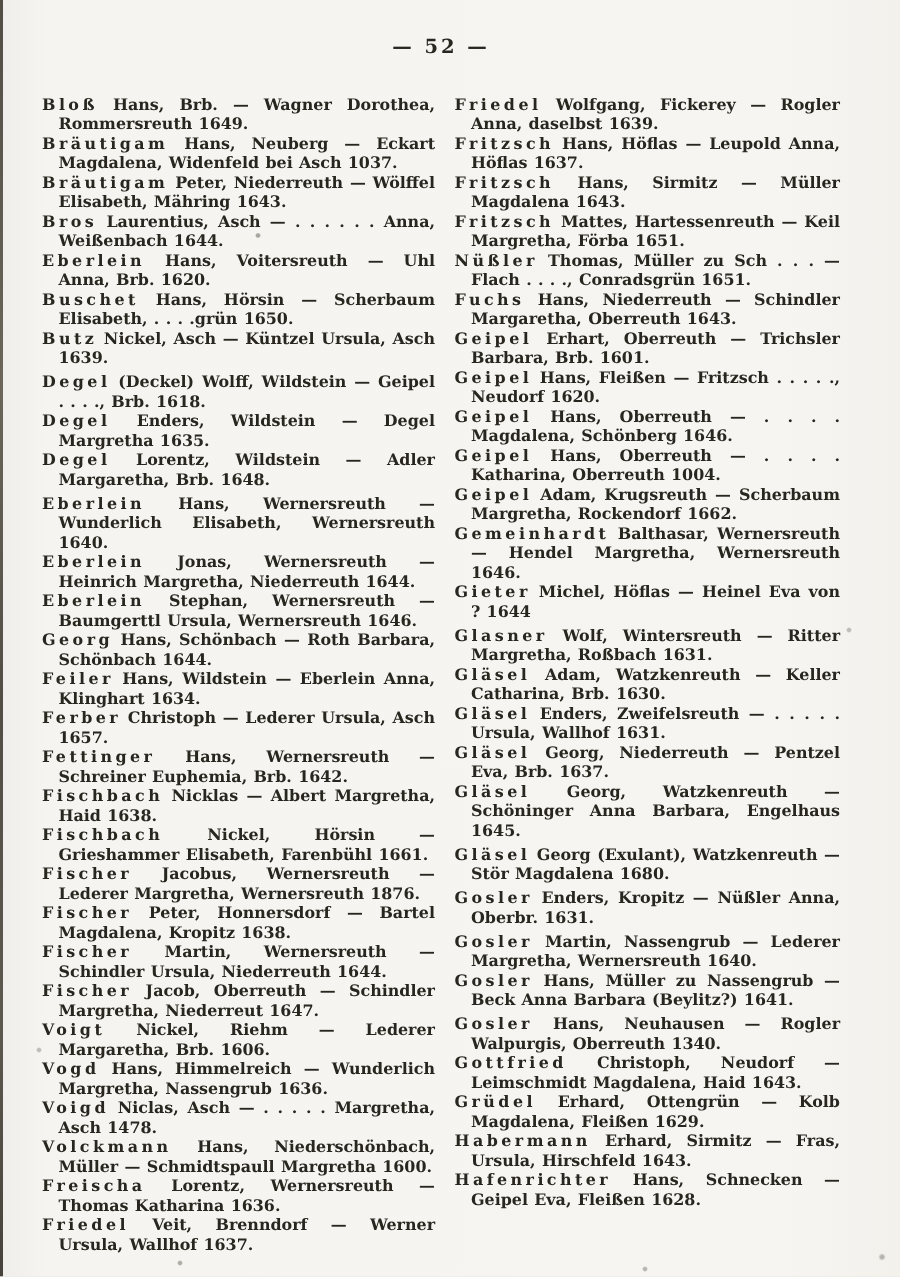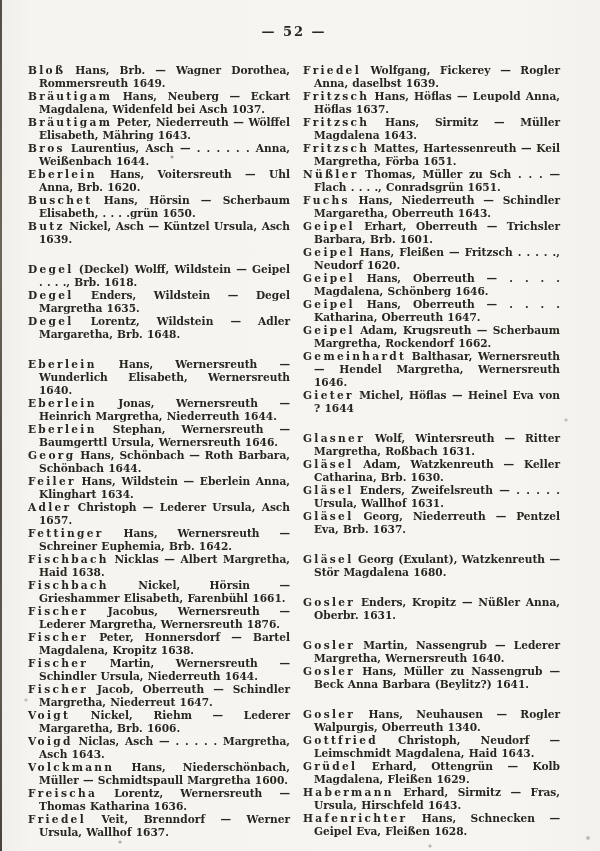--- a/index.html
+++ b/index.html
@@ -35,21 +35,21 @@
   .col{width:262px;}
   .col:last-child{width:257px;}
   .entry{
     margin:0;
     font-size:10.6px;line-height:13px;font-weight:bold;
     text-align:justify;
     margin-left:11px;text-indent:-11px;
     word-spacing:.5px;
   }
   .entry .surname{letter-spacing:2.3px;}
-  .gap-sm{margin-top:17px;}
+  .gap-sm{margin-top:3px;}
   .gap-lg{margin-top:8px;}
 </style>
 </head>
 <body>
 
 <div class="page">
   <div class="edge-left"></div>
   <div class="page-number">— 52 —</div>
   <div class="cols">
     <div class="col">
@@ -61,52 +61,54 @@
         <p class="entry"><span class="surname">Buschet</span><span> Hans, Hörsin — Scherbaum Elisabeth, . . . .grün 1650.</span></p>
         <p class="entry"><span class="surname">Butz</span><span> Nickel, Asch — Küntzel Ursula, Asch 1639.</span></p>
         <p class="entry gap-sm"><span class="surname">Degel</span><span> (Deckel) Wolff, Wildstein — Geipel . . . ., Brb. 1618.</span></p>
         <p class="entry"><span class="surname">Degel</span><span> Enders, Wildstein — Degel Margretha 1635.</span></p>
         <p class="entry"><span class="surname">Degel</span><span> Lorentz, Wildstein — Adler Margaretha, Brb. 1648.</span></p>
         <p class="entry gap-sm"><span class="surname">Eberlein</span><span> Hans, Wernersreuth — Wunderlich Elisabeth, Wernersreuth 1640.</span></p>
         <p class="entry"><span class="surname">Eberlein</span><span> Jonas, Wernersreuth — Heinrich Margretha, Niederreuth 1644.</span></p>
         <p class="entry"><span class="surname">Eberlein</span><span> Stephan, Wernersreuth — Baumgerttl Ursula, Wernersreuth 1646.</span></p>
         <p class="entry"><span class="surname">Georg</span><span> Hans, Schönbach — Roth Barbara, Schönbach 1644.</span></p>
         <p class="entry"><span class="surname">Feiler</span><span> Hans, Wildstein — Eberlein Anna, Klinghart 1634.</span></p>
-        <p class="entry"><span class="surname">Adler</span><span> Christoph — Lederer Ursula, Asch 1657.</span></p>
+        <p class="entry"><span class="surname">Ferber</span><span> Christoph — Lederer Ursula, Asch 1657.</span></p>
         <p class="entry"><span class="surname">Fettinger</span><span> Hans, Wernersreuth — Schreiner Euphemia, Brb. 1642.</span></p>
         <p class="entry"><span class="surname">Fischbach</span><span> Nicklas — Albert Margretha, Haid 1638.</span></p>
         <p class="entry"><span class="surname">Fischbach</span><span> Nickel, Hörsin — Grieshammer Elisabeth, Farenbühl 1661.</span></p>
         <p class="entry"><span class="surname">Fischer</span><span> Jacobus, Wernersreuth — Lederer Margretha, Wernersreuth 1876.</span></p>
         <p class="entry"><span class="surname">Fischer</span><span> Peter, Honnersdorf — Bartel Magdalena, Kropitz 1638.</span></p>
         <p class="entry"><span class="surname">Fischer</span><span> Martin, Wernersreuth — Schindler Ursula, Niederreuth 1644.</span></p>
         <p class="entry"><span class="surname">Fischer</span><span> Jacob, Oberreuth — Schindler Margretha, Niederreut 1647.</span></p>
         <p class="entry"><span class="surname">Voigt</span><span> Nickel, Riehm — Lederer Margaretha, Brb. 1606.</span></p>
-        <p class="entry"><span class="surname">Voigd</span><span> Niclas, Asch — . . . . . Margretha, Asch 1643.</span></p>
+        <p class="entry"><span class="surname">Vogd</span><span> Hans, Himmelreich — Wunderlich Margretha, Nassengrub 1636.</span></p>
+        <p class="entry"><span class="surname">Voigd</span><span> Niclas, Asch — . . . . . Margretha, Asch 1478.</span></p>
         <p class="entry"><span class="surname">Volckmann</span><span> Hans, Niederschönbach, Müller — Schmidtspaull Margretha 1600.</span></p>
         <p class="entry"><span class="surname">Freischa</span><span> Lorentz, Wernersreuth — Thomas Katharina 1636.</span></p>
         <p class="entry"><span class="surname">Friedel</span><span> Veit, Brenndorf — Werner Ursula, Wallhof 1637.</span></p>
       </div>
     <div class="col">
         <p class="entry"><span class="surname">Friedel</span><span> Wolfgang, Fickerey — Rogler Anna, daselbst 1639.</span></p>
         <p class="entry"><span class="surname">Fritzsch</span><span> Hans, Höflas — Leupold Anna, Höflas 1637.</span></p>
         <p class="entry"><span class="surname">Fritzsch</span><span> Hans, Sirmitz — Müller Magdalena 1643.</span></p>
         <p class="entry"><span class="surname">Fritzsch</span><span> Mattes, Hartessenreuth — Keil Margretha, Förba 1651.</span></p>
         <p class="entry"><span class="surname">Nüßler</span><span> Thomas, Müller zu Sch . . . — Flach . . . ., Conradsgrün 1651.</span></p>
         <p class="entry"><span class="surname">Fuchs</span><span> Hans, Niederreuth — Schindler Margaretha, Oberreuth 1643.</span></p>
         <p class="entry"><span class="surname">Geipel</span><span> Erhart, Oberreuth — Trichsler Barbara, Brb. 1601.</span></p>
         <p class="entry"><span class="surname">Geipel</span><span> Hans, Fleißen — Fritzsch . . . . ., Neudorf 1620.</span></p>
         <p class="entry"><span class="surname">Geipel</span><span> Hans, Oberreuth — . . . . Magdalena, Schönberg 1646.</span></p>
-        <p class="entry"><span class="surname">Geipel</span><span> Hans, Oberreuth — . . . . Katharina, Oberreuth 1647.</span></p>
+        <p class="entry"><span class="surname">Geipel</span><span> Hans, Oberreuth — . . . . Katharina, Oberreuth 1004.</span></p>
         <p class="entry"><span class="surname">Geipel</span><span> Adam, Krugsreuth — Scherbaum Margretha, Rockendorf 1662.</span></p>
         <p class="entry"><span class="surname">Gemeinhardt</span><span> Balthasar, Wernersreuth — Hendel Margretha, Wernersreuth 1646.</span></p>
         <p class="entry"><span class="surname">Gieter</span><span> Michel, Höflas — Heinel Eva von ? 1644</span></p>
         <p class="entry gap-sm"><span class="surname">Glasner</span><span> Wolf, Wintersreuth — Ritter Margretha, Roßbach 1631.</span></p>
         <p class="entry"><span class="surname">Gläsel</span><span> Adam, Watzkenreuth — Keller Catharina, Brb. 1630.</span></p>
         <p class="entry"><span class="surname">Gläsel</span><span> Enders, Zweifelsreuth — . . . . . Ursula, Wallhof 1631.</span></p>
         <p class="entry"><span class="surname">Gläsel</span><span> Georg, Niederreuth — Pentzel Eva, Brb. 1637.</span></p>
+        <p class="entry"><span class="surname">Gläsel</span><span> Georg, Watzkenreuth — Schöninger Anna Barbara, Engelhaus 1645.</span></p>
         <p class="entry gap-sm"><span class="surname">Gläsel</span><span> Georg (Exulant), Watzkenreuth — Stör Magdalena 1680.</span></p>
         <p class="entry gap-sm"><span class="surname">Gosler</span><span> Enders, Kropitz — Nüßler Anna, Oberbr. 1631.</span></p>
         <p class="entry gap-sm"><span class="surname">Gosler</span><span> Martin, Nassengrub — Lederer Margretha, Wernersreuth 1640.</span></p>
         <p class="entry"><span class="surname">Gosler</span><span> Hans, Müller zu Nassengrub — Beck Anna Barbara (Beylitz?) 1641.</span></p>
         <p class="entry gap-sm"><span class="surname">Gosler</span><span> Hans, Neuhausen — Rogler Walpurgis, Oberreuth 1340.</span></p>
         <p class="entry"><span class="surname">Gottfried</span><span> Christoph, Neudorf — Leimschmidt Magdalena, Haid 1643.</span></p>
         <p class="entry"><span class="surname">Grüdel</span><span> Erhard, Ottengrün — Kolb Magdalena, Fleißen 1629.</span></p>
         <p class="entry"><span class="surname">Habermann</span><span> Erhard, Sirmitz — Fras, Ursula, Hirschfeld 1643.</span></p>
         <p class="entry"><span class="surname">Hafenrichter</span><span> Hans, Schnecken — Geipel Eva, Fleißen 1628.</span></p>
       </div>

